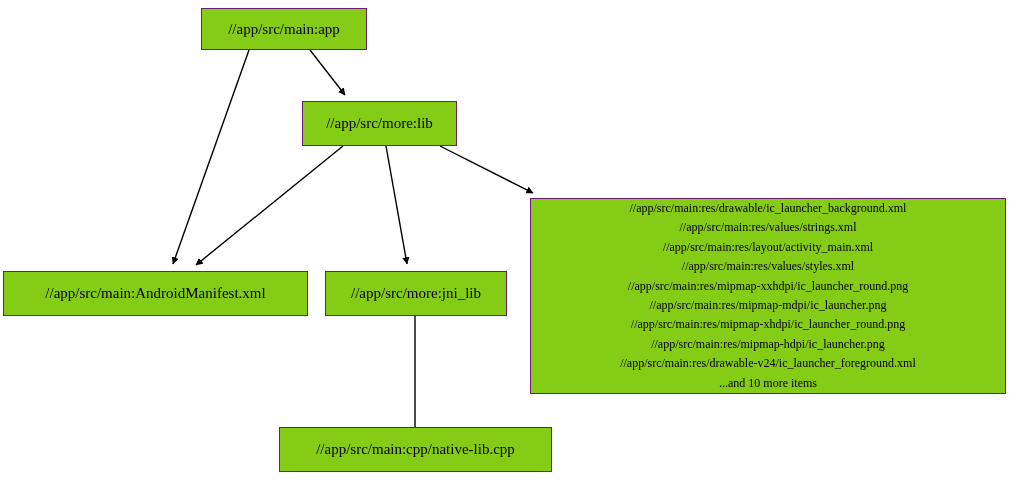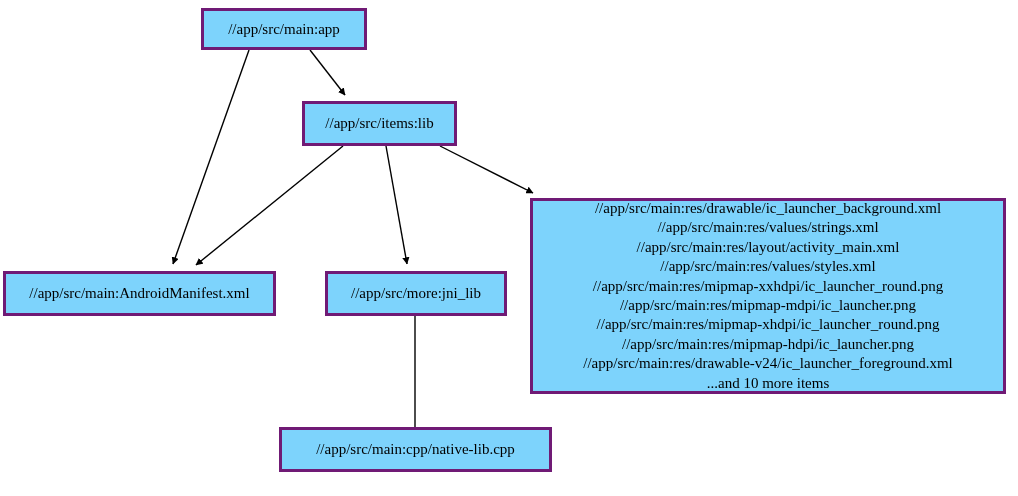--- a/index.html
+++ b/index.html
@@ -20,47 +20,47 @@
     position: absolute;
     left: 0;
     top: 0;
     width: 1018px;
     height: 496px;
     pointer-events: none;
   }
   .node {
     position: absolute;
     box-sizing: border-box;
-    border: 3px solid #701a75;
-    background: #7dd3fc;
+    border: 1px solid #701a75;
+    background: #84cc16;
     display: flex;
     align-items: center;
     justify-content: center;
     text-align: center;
     color: #000000;
     font-family: "Liberation Serif", "DejaVu Serif", serif;
     font-size: 15px;
     line-height: 1.0;
     white-space: pre;
   }
   .node-label {
     display: block;
     white-space: pre;
   }
   .node.multiline {
-    font-size: 15px;
+    font-size: 12px;
     line-height: 19.4px;
     align-items: center;
   }
   .node.multiline .node-label {
     padding: 0 6px;
   }
   #n-app   { left: 201px; top: 8px;   width: 166px; height: 42px; }
   #n-lib   { left: 302px; top: 101px; width: 155px; height: 45px; }
-  #n-manifest { left: 3px;  top: 271px; width: 273px; height: 45px; }
+  #n-manifest { left: 3px;  top: 271px; width: 305px; height: 45px; }
   #n-jni   { left: 325px; top: 271px; width: 182px; height: 45px; }
   #n-res   { left: 530px; top: 198px; width: 476px; height: 196px; }
   #n-cpp   { left: 279px; top: 427px; width: 273px; height: 45px; }
 </style>
 </head>
 <body>
 
 <div id="canvas">
 
   <svg class="edges" viewBox="0 0 1018 496" xmlns="http://www.w3.org/2000/svg">
@@ -93,21 +93,21 @@
     <g>
       <path d="M 415 316 L 415 436" stroke="#000000" stroke-width="1.4" fill="none" marker-end="url(#arrow)"></path>
     </g>
   </svg>
 
   <div class="node" id="n-app">
     <span class="node-label">//app/src/main:app</span>
   </div>
 
   <div class="node" id="n-lib">
-    <span class="node-label">//app/src/items:lib</span>
+    <span class="node-label">//app/src/more:lib</span>
   </div>
 
   <div class="node" id="n-manifest">
     <span class="node-label">//app/src/main:AndroidManifest.xml</span>
   </div>
 
   <div class="node" id="n-jni">
     <span class="node-label">//app/src/more:jni_lib</span>
   </div>
 

